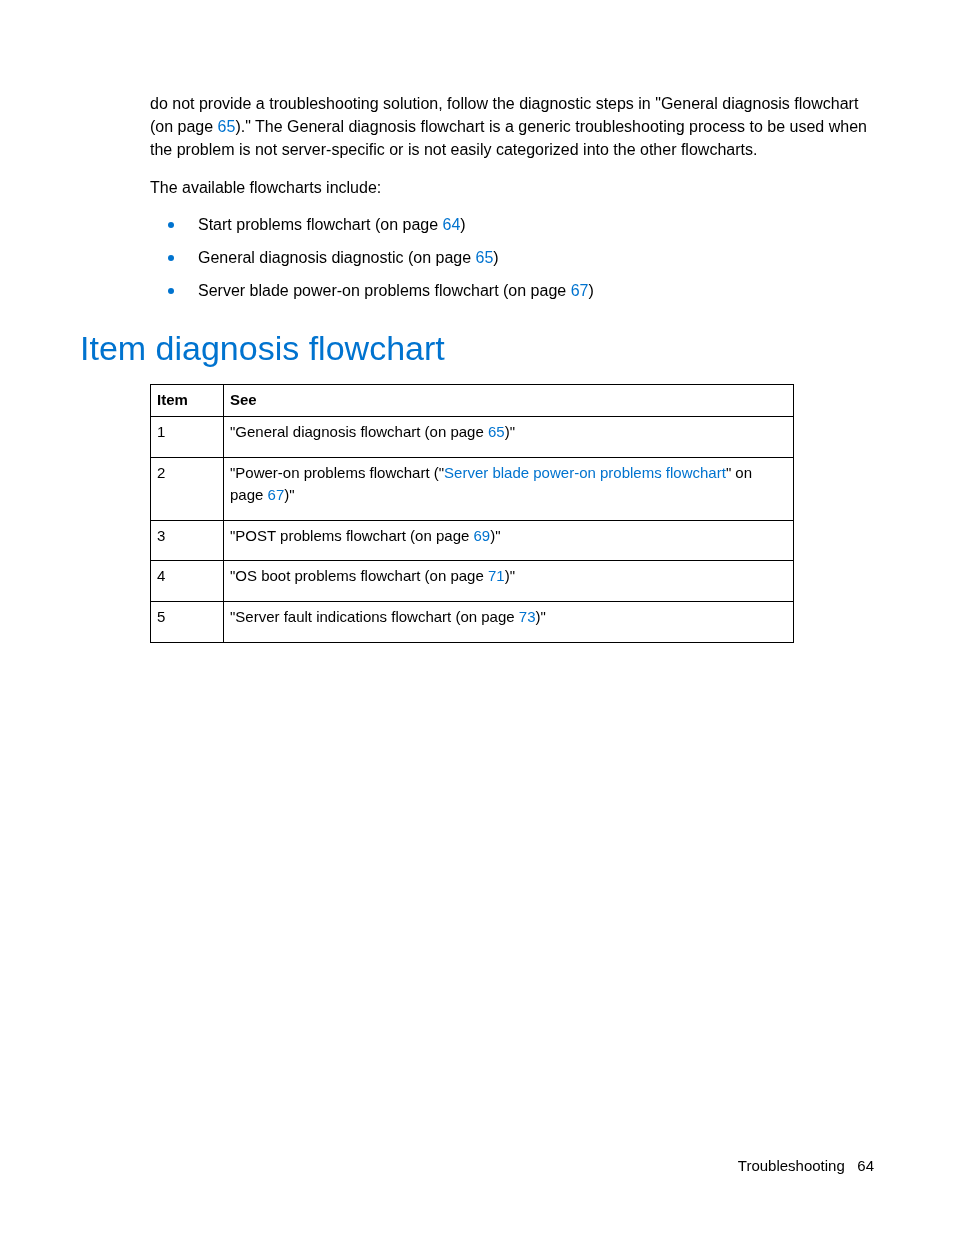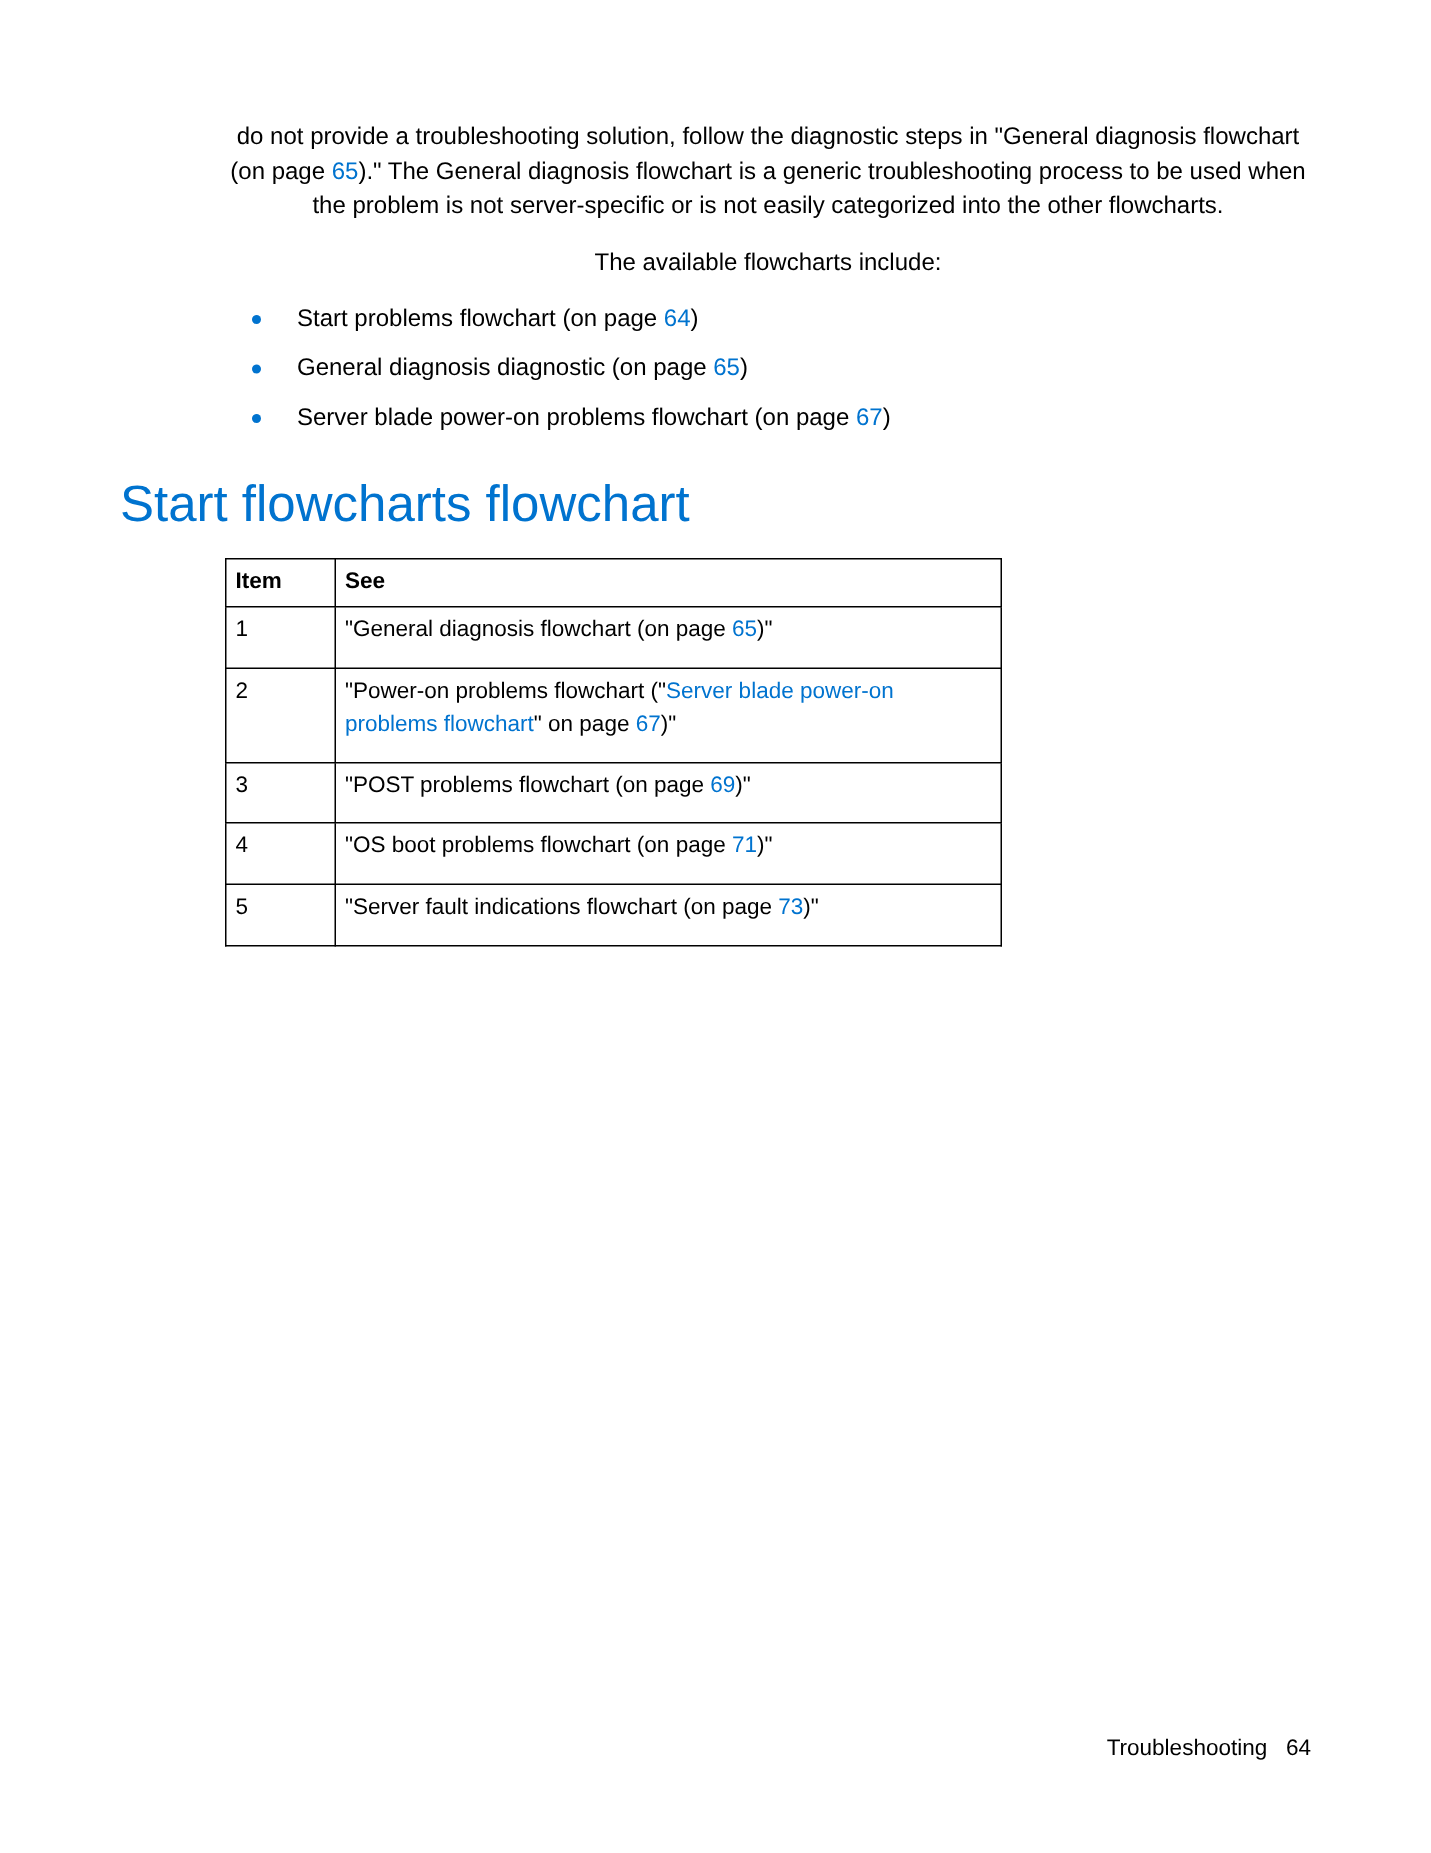--- a/index.html
+++ b/index.html
@@ -19,22 +19,21 @@
     box-sizing: border-box;
   }
   .body-indent {
     margin-left: 70px;
   }
   a.link {
     color: #0073cf;
     text-decoration: none;
   }
   p {
-    margin: 0 0 14px 0;
-    text-align: center;
+    margin: 12px 0 14px 0;
   }
   ul.bullets {
     list-style: none;
     margin: 0 0 20px 0;
     padding: 0;
   }
   ul.bullets li {
     position: relative;
     padding-left: 48px;
     margin: 0 0 10px 0;
@@ -50,21 +49,21 @@
     background: #0073cf;
   }
   h2.section-heading {
     font-weight: 300;
     font-size: 34px;
     color: #0073cf;
     margin: 22px 0 10px 0;
   }
   table.ref-table {
     border-collapse: collapse;
-    width: 518px;
+    width: 644px;
     margin-top: 6px;
     font-size: 15px;
   }
   table.ref-table th,
   table.ref-table td {
     border: 1px solid #000;
     text-align: left;
     vertical-align: top;
     padding: 4px 6px 14px 6px;
   }
@@ -94,21 +93,21 @@
     </p>
     <p>The available flowcharts include:</p>
 
     <ul class="bullets" id="bullet-list">
         <li><span>Start problems flowchart (on page </span><a href="#" class="link">64</a><span>)</span></li>
         <li><span>General diagnosis diagnostic (on page </span><a href="#" class="link">65</a><span>)</span></li>
         <li><span>Server blade power-on problems flowchart (on page </span><a href="#" class="link">67</a><span>)</span></li>
       </ul>
   </div>
 
-  <h2 class="section-heading">Start flowcharts flowchart</h2>
+  <h2 class="section-heading">Item diagnosis flowchart</h2>
 
   <div class="body-indent">
 
     <table class="ref-table">
       <thead>
         <tr>
           <th>Item</th>
           <th>See</th>
         </tr>
       </thead>

